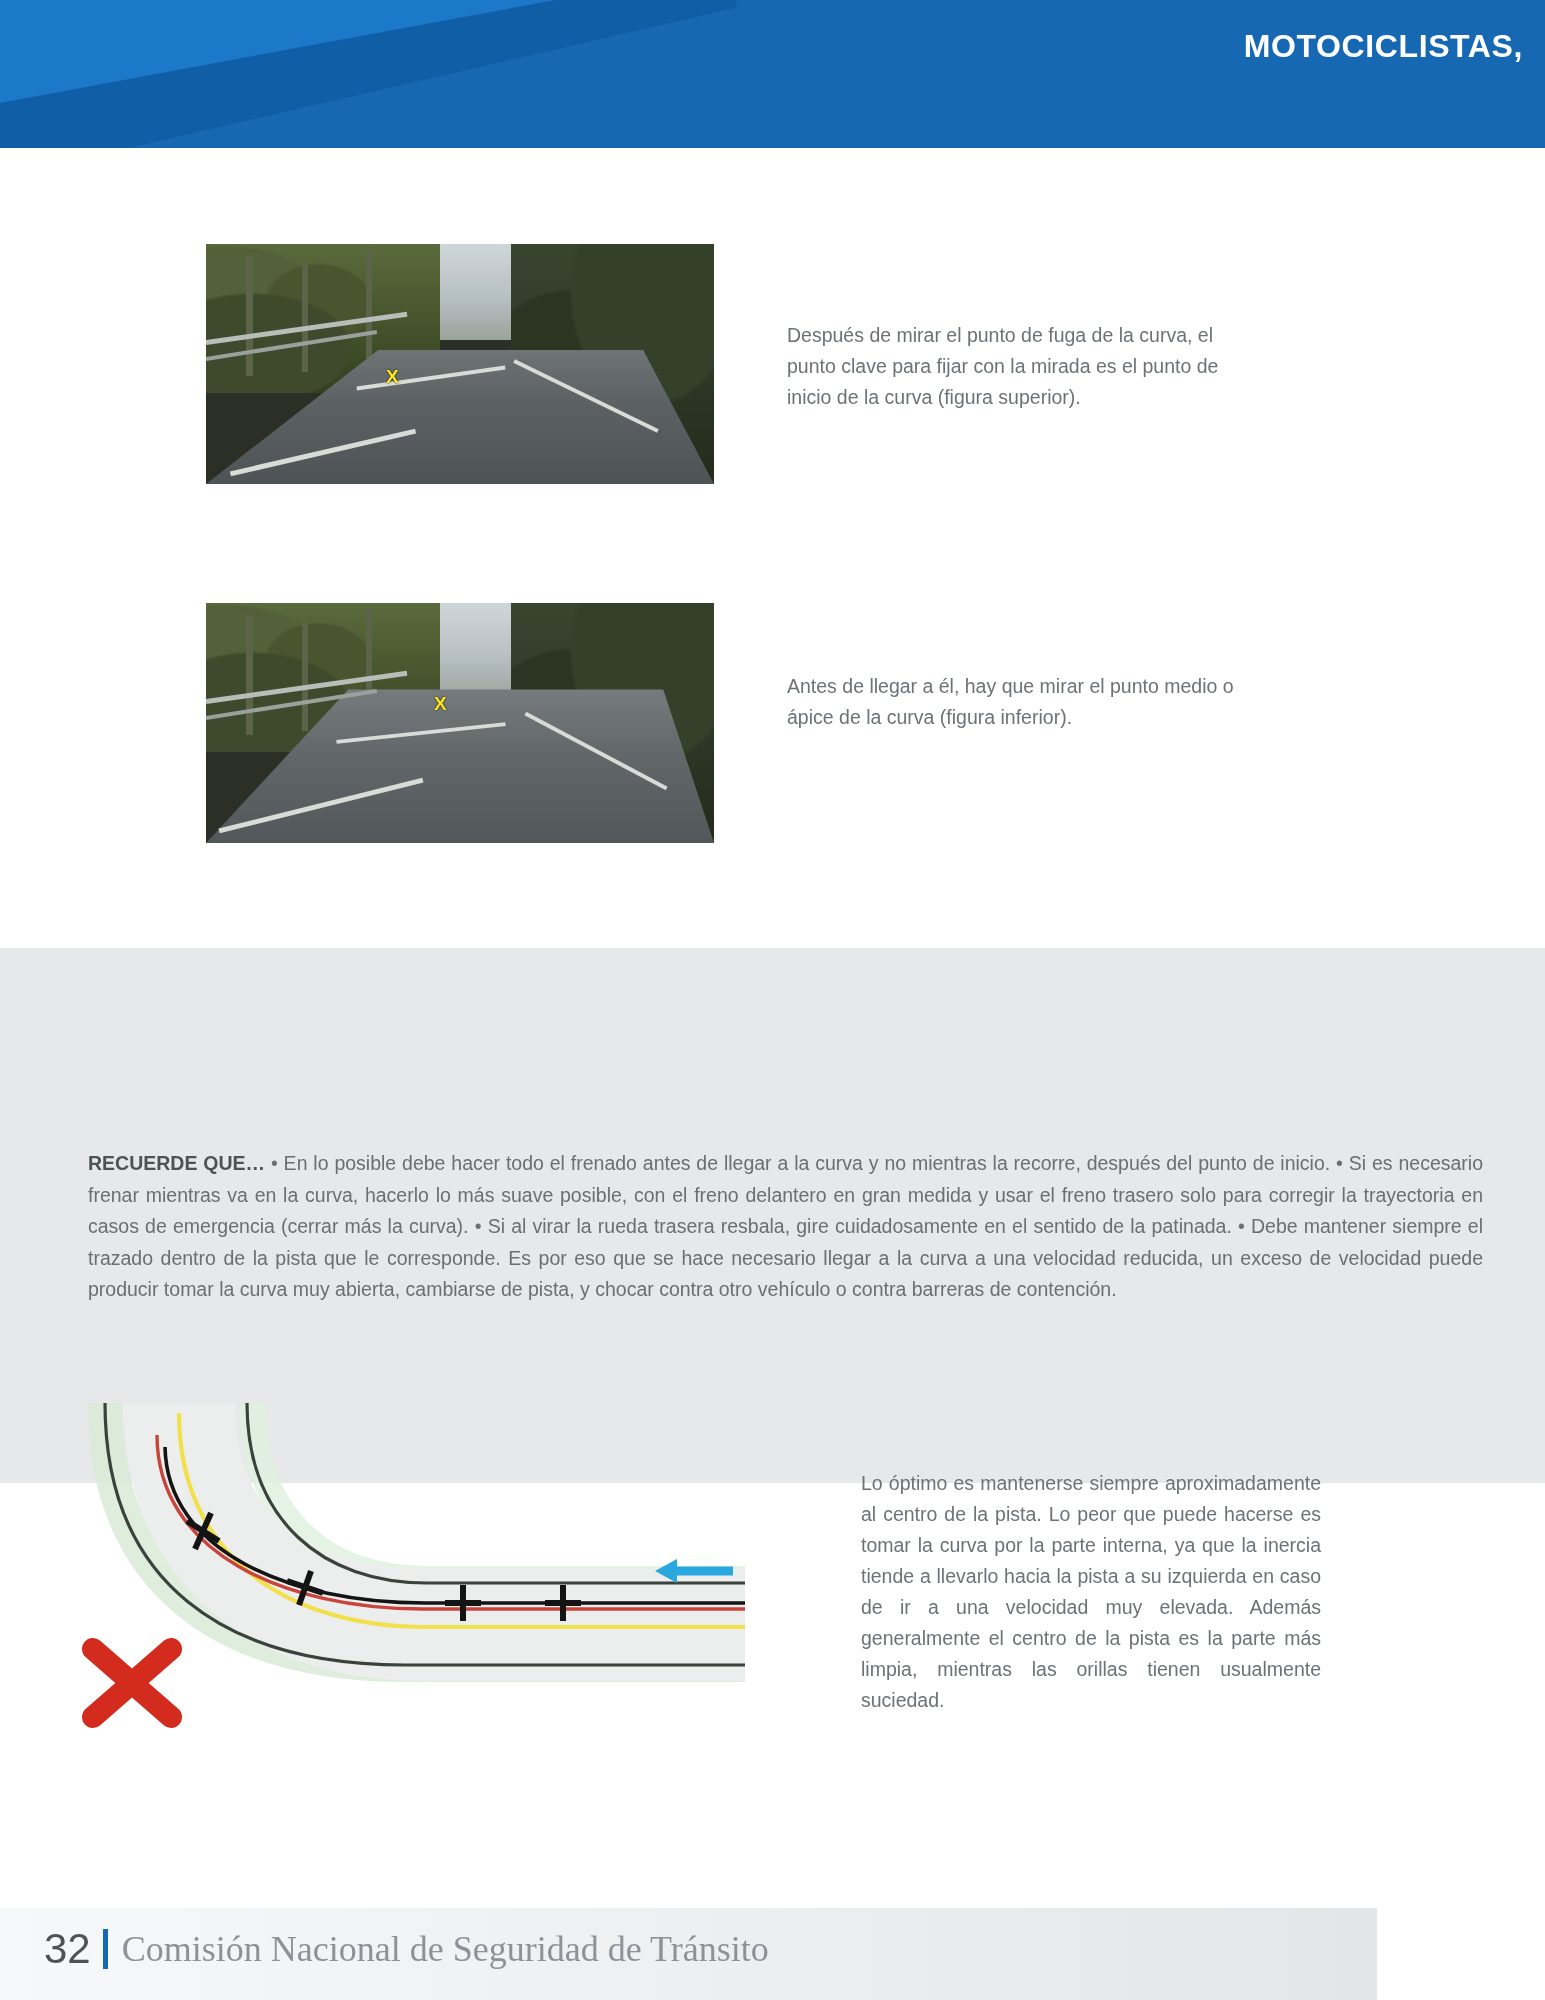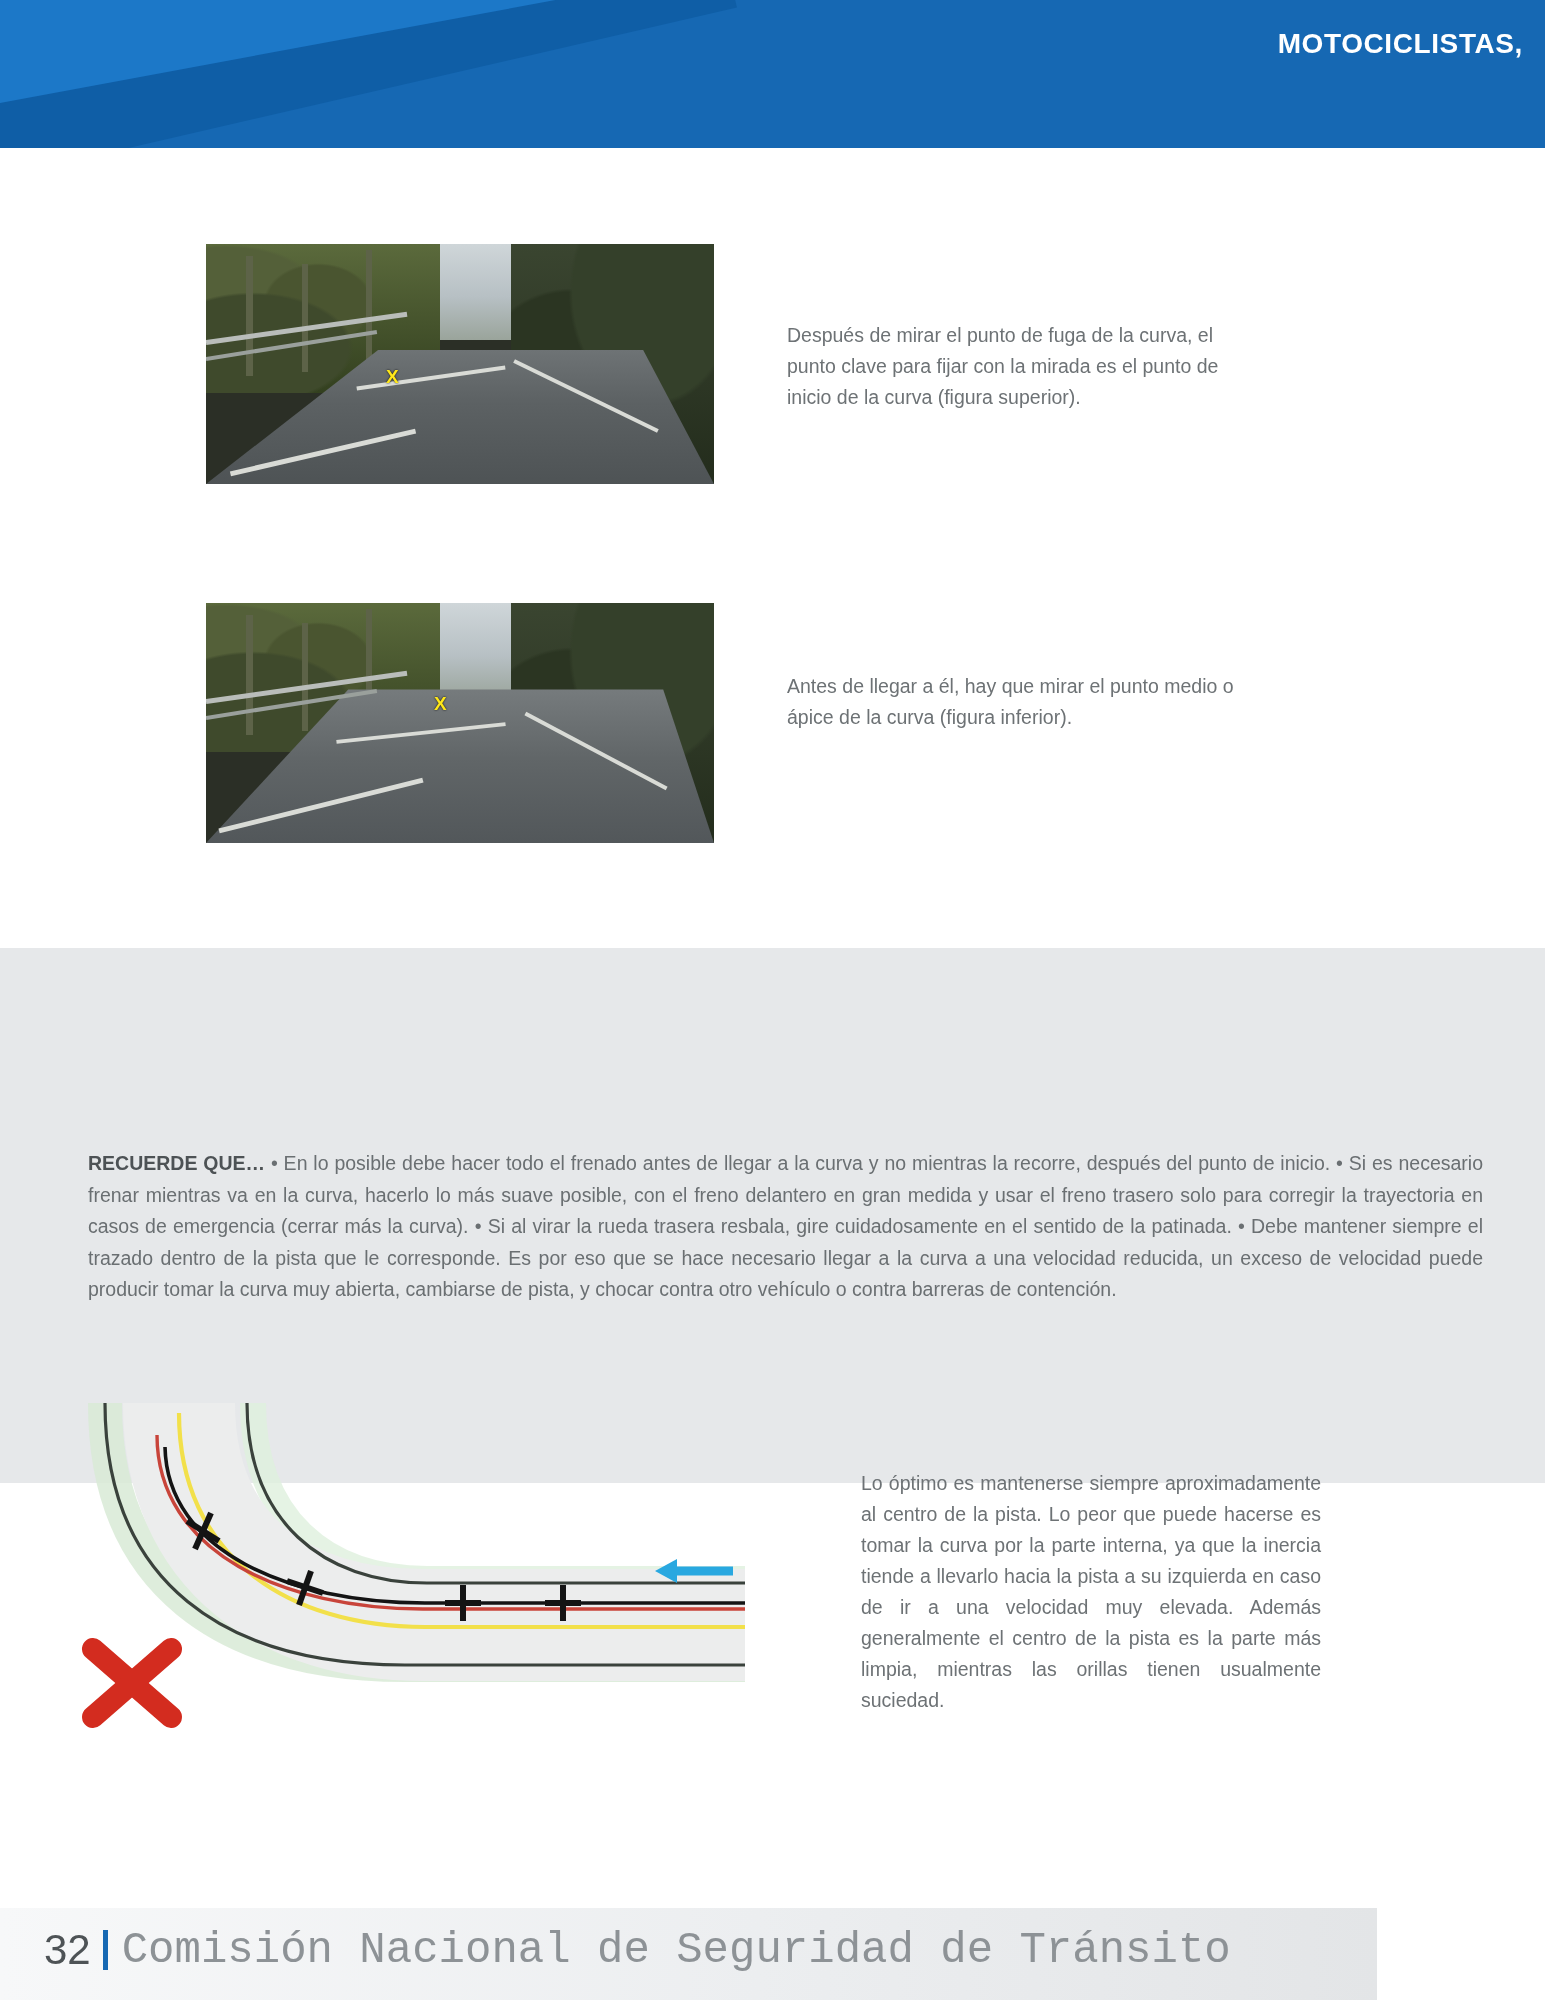--- a/index.html
+++ b/index.html
@@ -23,21 +23,21 @@
   .header .swoosh-b{
     position:absolute;left:-200px;top:-330px;width:900px;height:470px;
     background:#1c78c8;
     transform:rotate(-10.5deg);transform-origin:left bottom;
   }
   .header .titles{
     position:absolute;right:22px;top:30px;text-align:right;
     line-height:1.0;
   }
   .hd-line1{
-    font-size:28px;font-weight:bold;color:#ffffff;letter-spacing:0.6px;
+    font-size:32px;font-weight:bold;color:#ffffff;letter-spacing:0.6px;
     display:block;
   }
   .hd-line2{
     font-size:30px;font-weight:normal;color:#b8d4ec;letter-spacing:0.8px;
     display:block;margin-top:6px;
   }
 
   
   .page{position:absolute;left:0;top:148px;width:1545px;height:1760px;}
 
@@ -129,21 +129,21 @@
     position:absolute;left:44px;top:20px;display:flex;align-items:center;
   }
   .pg-num{
     font-size:42px;color:#4e5356;font-family:"Liberation Sans", sans-serif;
     line-height:1;
   }
   .pg-bar{
     width:5px;height:40px;background:#1668b3;margin:0 14px 0 12px;
   }
   .pg-org{
-    font-size:44px;color:#8d9296;font-family:Liberation Mono, monospace;
+    font-size:36px;color:#8d9296;font-family:Liberation Serif, serif;
     line-height:1;
   }
 </style>
 </head>
 <body>
 
 <div class="header">
   <div class="swoosh-a"></div>
   <div class="swoosh-b"></div>
   <div class="titles">

